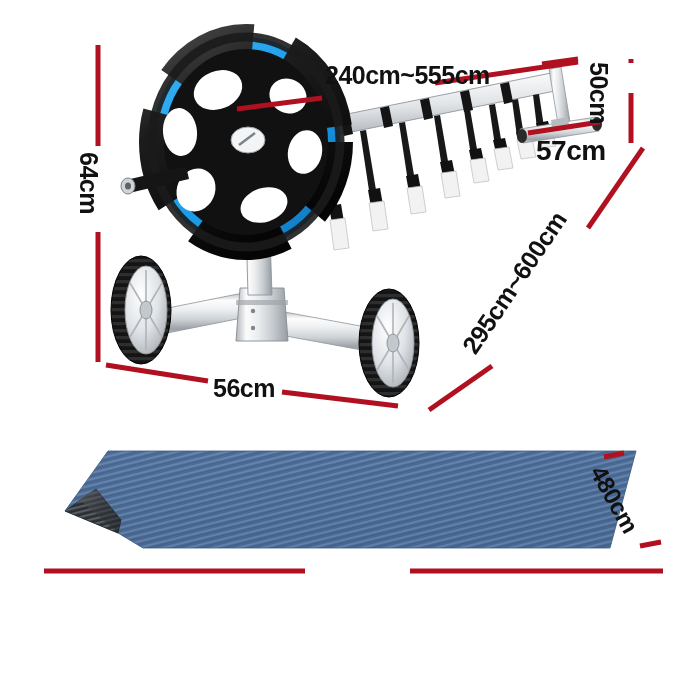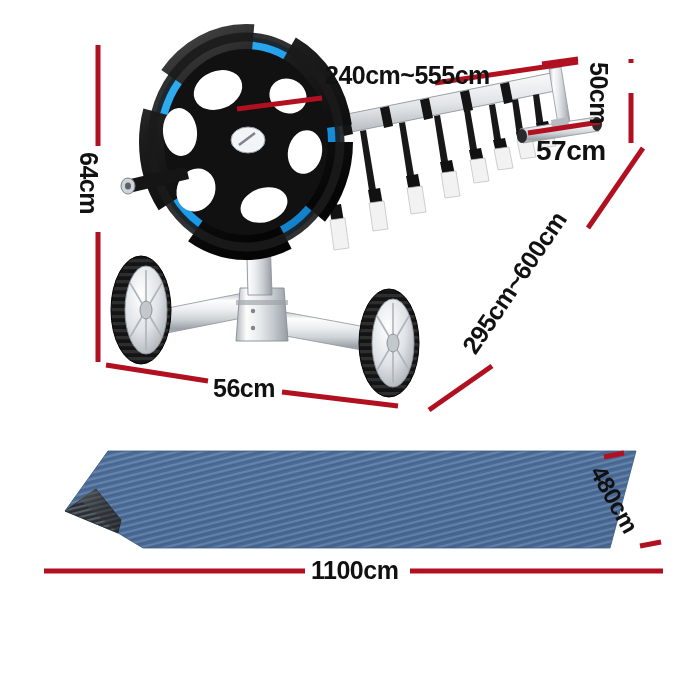--- a/index.html
+++ b/index.html
@@ -310,17 +310,16 @@
   <div class="dim-label lbl-50">50cm</div>
 
   <div class="dim-label lbl-57">57cm</div>
 
   <div class="dim-label lbl-64">64cm</div>
 
   <div class="dim-label lbl-295">295cm~600cm</div>
 
   <div class="dim-label lbl-56">56cm</div>
 
-  <div class="dim-label lbl-1100">1100cm</div>
 
   <div class="dim-label lbl-480">480cm</div>
 
 </div>
 
 </body></html>

